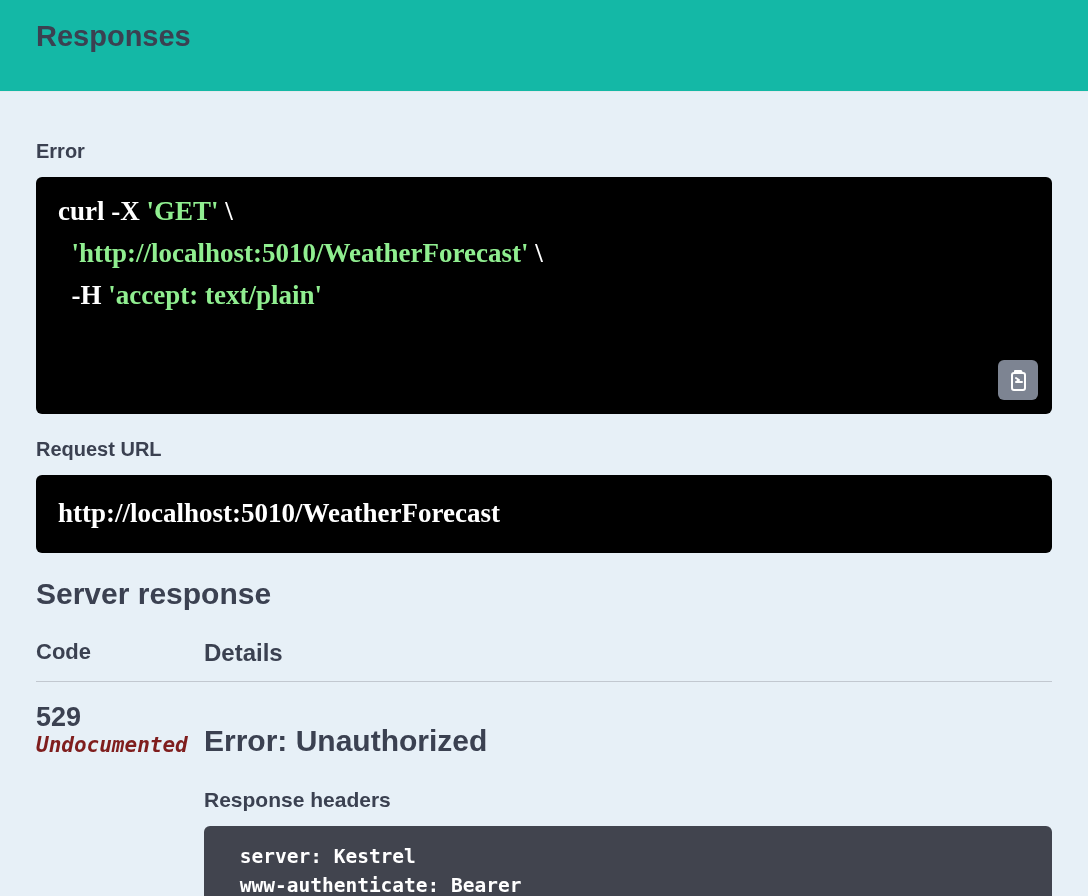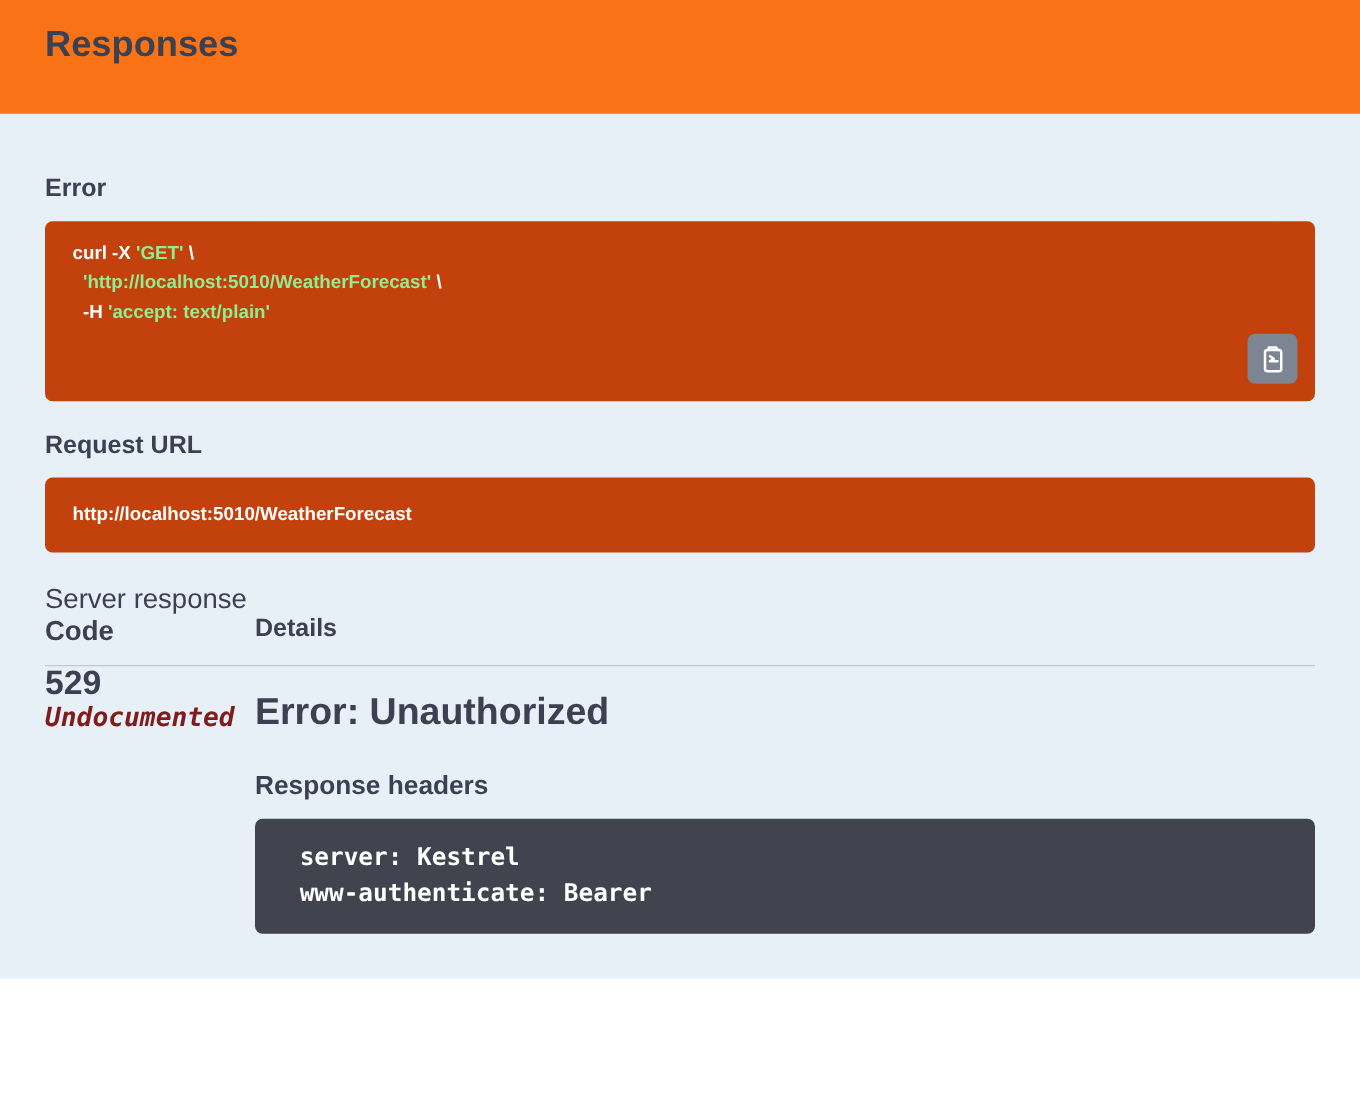--- a/index.html
+++ b/index.html
@@ -3,45 +3,45 @@
 <meta charset="utf-8">
 <style>
   * { box-sizing: border-box; margin: 0; padding: 0; }
   body {
     font-family: -apple-system, BlinkMacSystemFont, "Segoe UI", Helvetica, Arial, sans-serif;
     background: #fff;
     width: 1088px;
     color: #3b4151;
   }
   .top-section {
-    background: #f97316;
+    background: #14b8a6;
     border-bottom: 1px solid #e6e9ed;
     padding: 20px 36px 38px 36px;
   }
   .top-section h2 {
     font-size: 29px;
     font-weight: 700;
     color: #3b4151;
   }
   .body-section {
     background: #e7f0f7;
     padding: 48px 36px 36px 36px;
   }
   .section-label {
     font-size: 20px;
     font-weight: 700;
     color: #3b4151;
     margin-bottom: 14px;
   }
   .code-block {
-    background: #c2410c;
+    background: #000000;
     border-radius: 6px;
     padding: 14px 22px;
-    font-family: Liberation Sans, sans-serif;
-    font-size: 15px;
+    font-family: Liberation Serif, serif;
+    font-size: 27px;
     font-weight: 600;
     color: #fff;
     line-height: 1.55;
     margin-bottom: 24px;
     position: relative;
     white-space: pre;
   }
   .code-block.req-url { padding: 18px 22px; margin-bottom: 24px; font-weight: 700;}
   .tok-green { color: #90ee90; }
   .copy-btn {
@@ -51,28 +51,29 @@
     width: 40px;
     height: 40px;
     border-radius: 6px;
     background: #7d8492;
     display: flex;
     align-items: center;
     justify-content: center;
     cursor: pointer;
   }
   .copy-btn svg { width: 24px; height: 24px; stroke: #fff; fill: none; }
-  .server-resp-label { font-size: 22px; font-weight: 400; }
+  .server-resp-label { font-size: 30px; font-weight: 700; margin-bottom: 28px; }
   .resp-table-head {
     display: flex;
     border-bottom: 1px solid #c2c8d0;
     padding-bottom: 14px;
+    margin-bottom: 22px;
   }
   .col-code { width: 168px; font-size: 22px; font-weight: 700; }
-  .col-details { font-size: 20px; font-weight: 600; }
+  .col-details { font-size: 24px; font-weight: 600; }
   .resp-row { display: flex; align-items: flex-start; }
   .code-cell { width: 168px; padding-right: 12px; }
   .status-code { font-size: 27px; font-weight: 600; color: #3b4151; line-height:1; }
   .undocumented {
     font-family: "SFMono-Regular", Consolas, Menlo, monospace;
     font-style: italic;
     font-weight: 700;
     font-size: 21px;
     color: #7f1d1d;
     margin-top: 2px;

